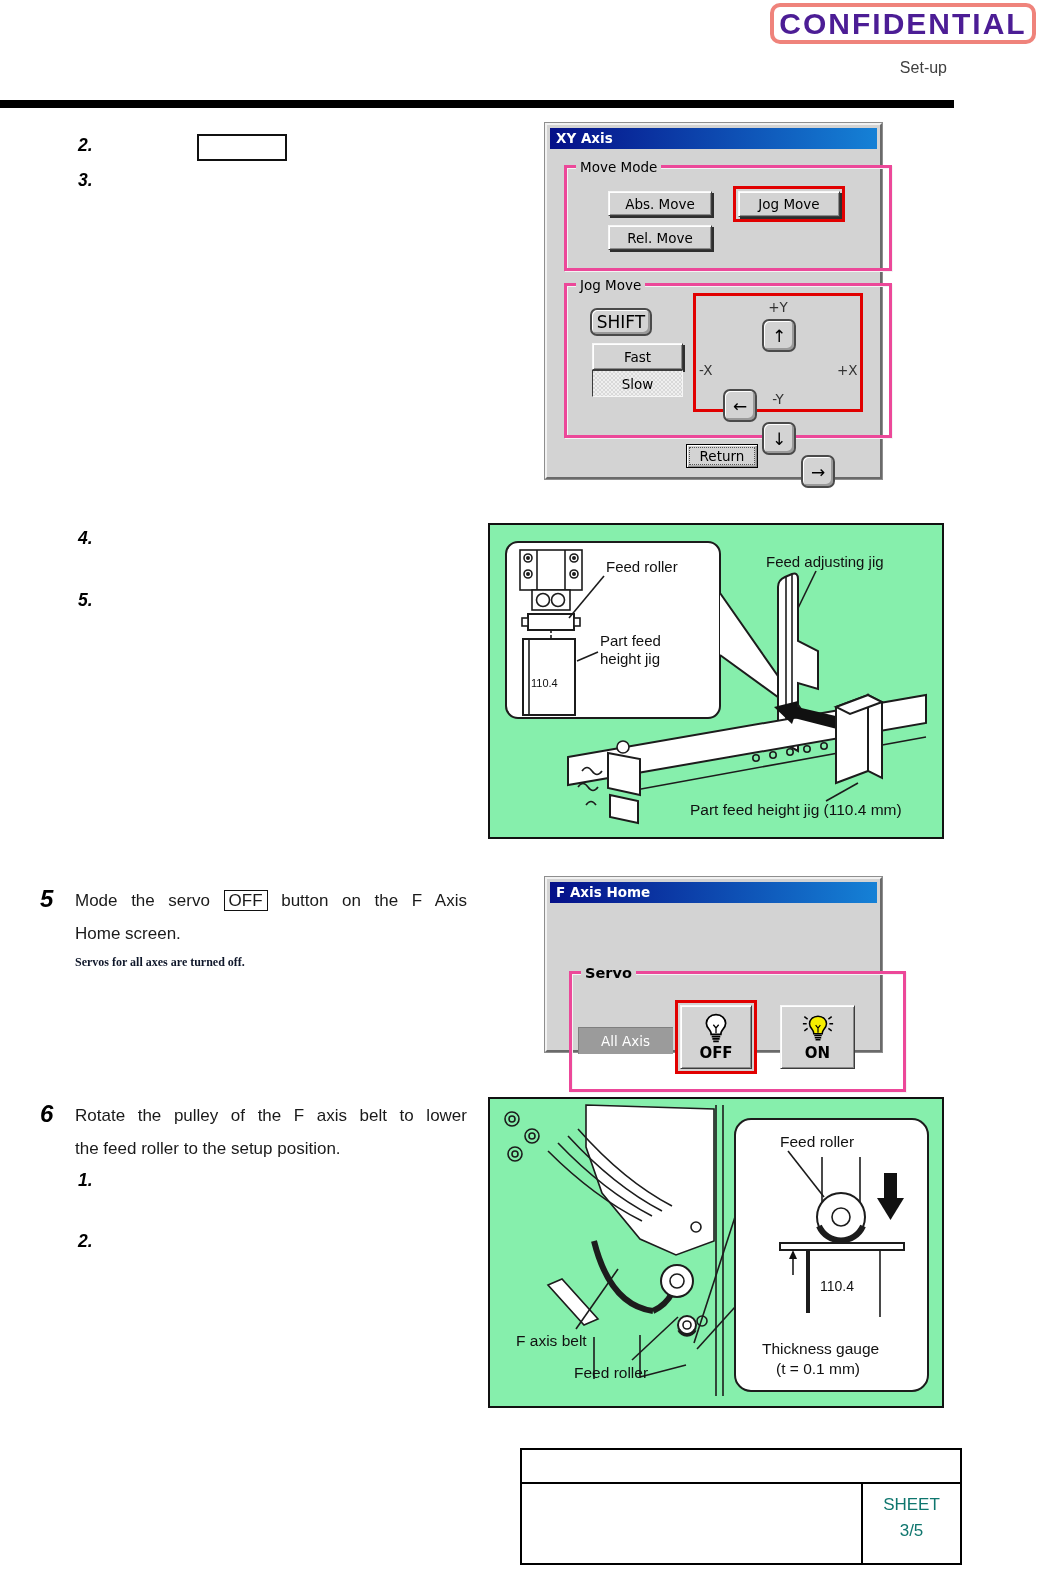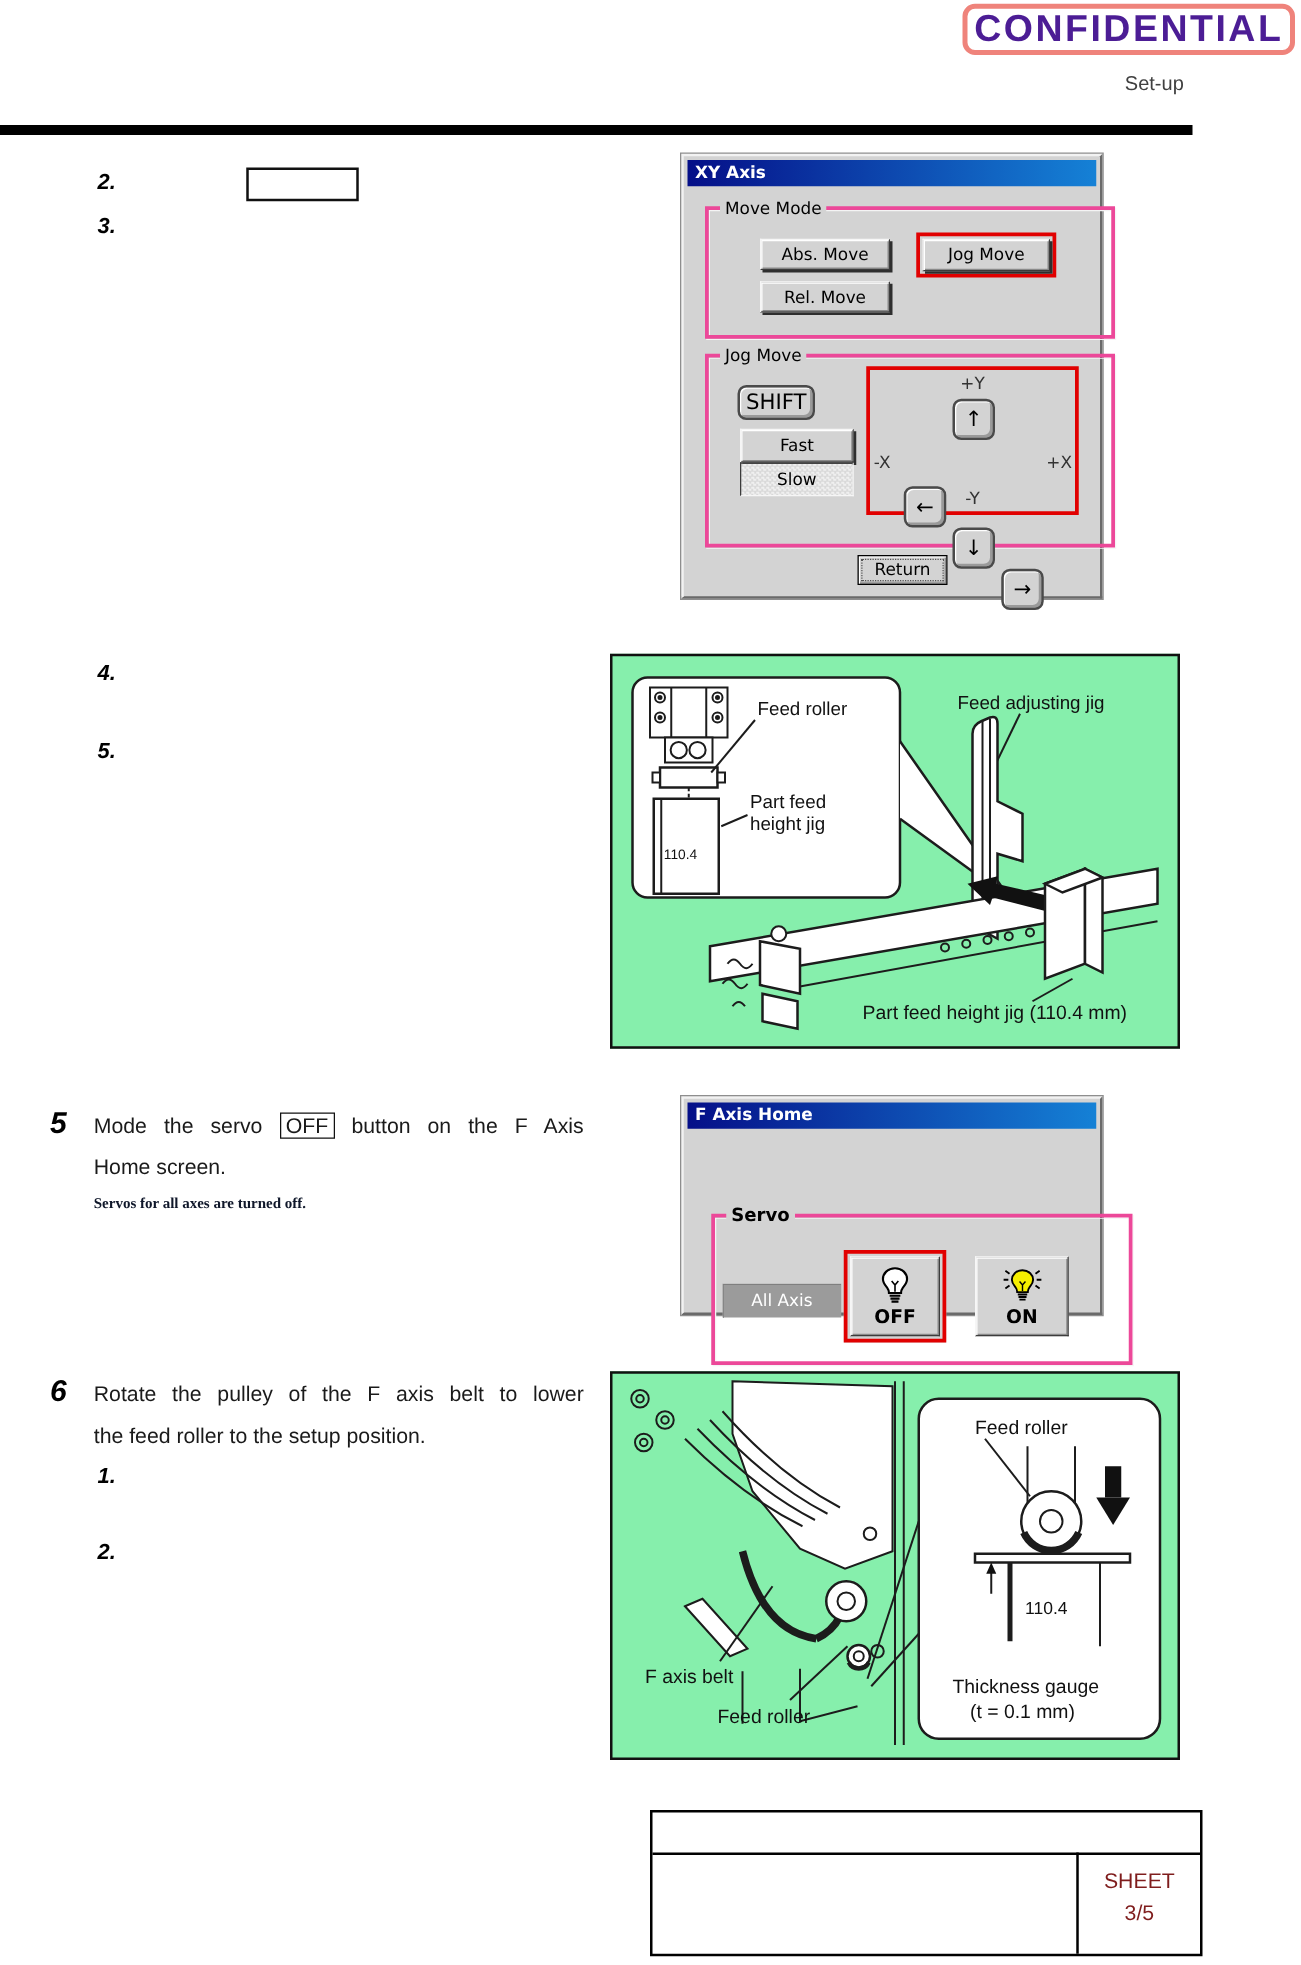--- a/index.html
+++ b/index.html
@@ -51,21 +51,21 @@
 
   
   .fig{position:absolute;border:2px solid #111;background:#86efac;}
   .fig svg{display:block;}
   .fig text{font-family:"Liberation Sans",sans-serif;fill:#111;stroke:none;}
 
   
   .ftable{position:absolute;left:520px;top:1448px;width:442px;height:117px;border:2px solid #000;box-sizing:border-box;}
   .frow1{height:32px;border-bottom:2px solid #000;}
   .fright{position:absolute;right:0;top:32px;bottom:0;width:99px;border-left:2px solid #000;
-          text-align:center;font-size:17px;color:#7f1d1d;padding-top:10px;line-height:1.55;box-sizing:border-box;}
+          text-align:center;font-size:17px;color:#0f766e;padding-top:10px;line-height:1.55;box-sizing:border-box;}
 </style>
 </head>
 <body>
 
 <div class="page">
 
   <div class="stamp">CONFIDENTIAL</div>
   <div class="setup">Set-up</div>
   <div class="rule"></div>
 

